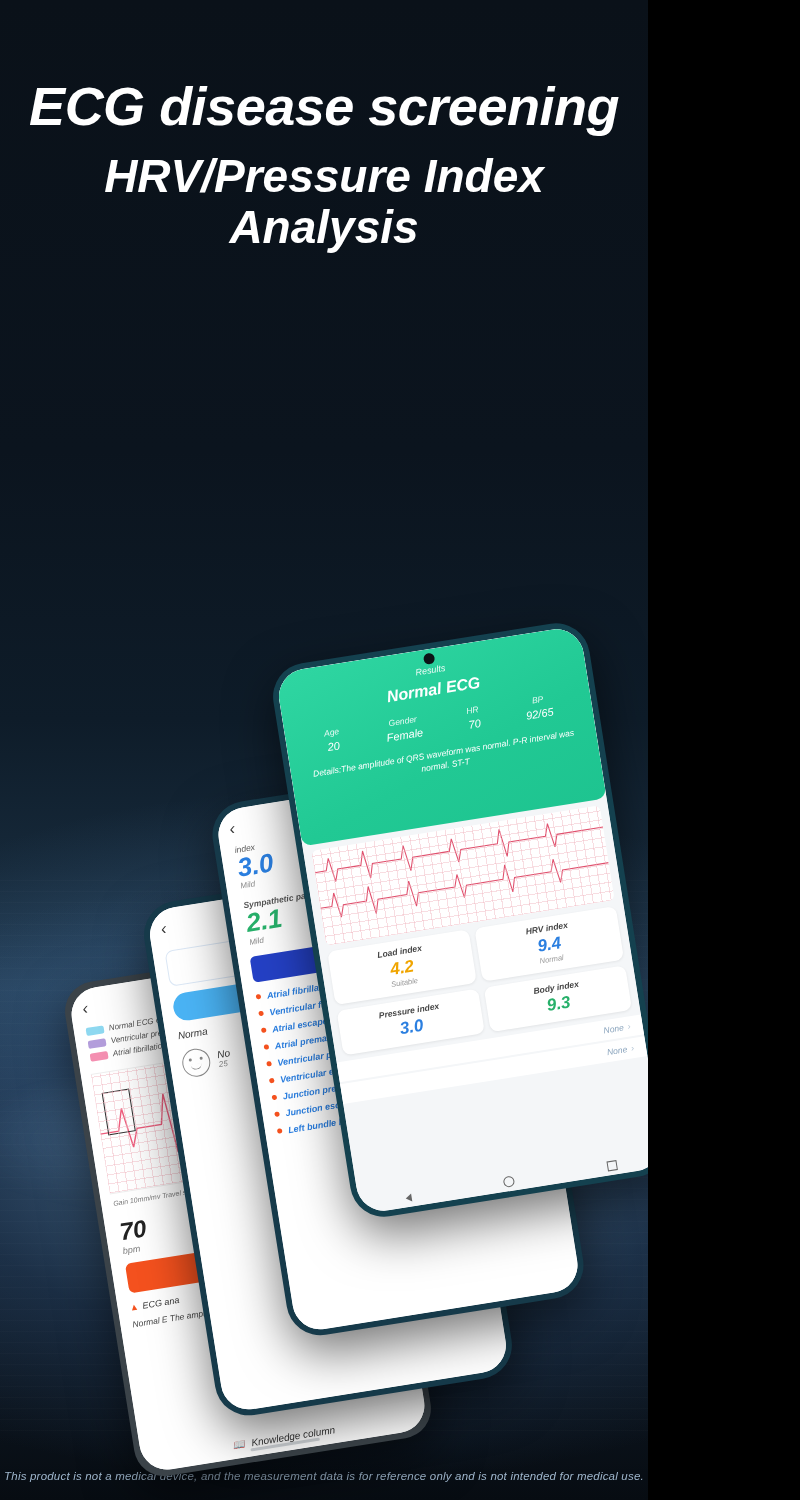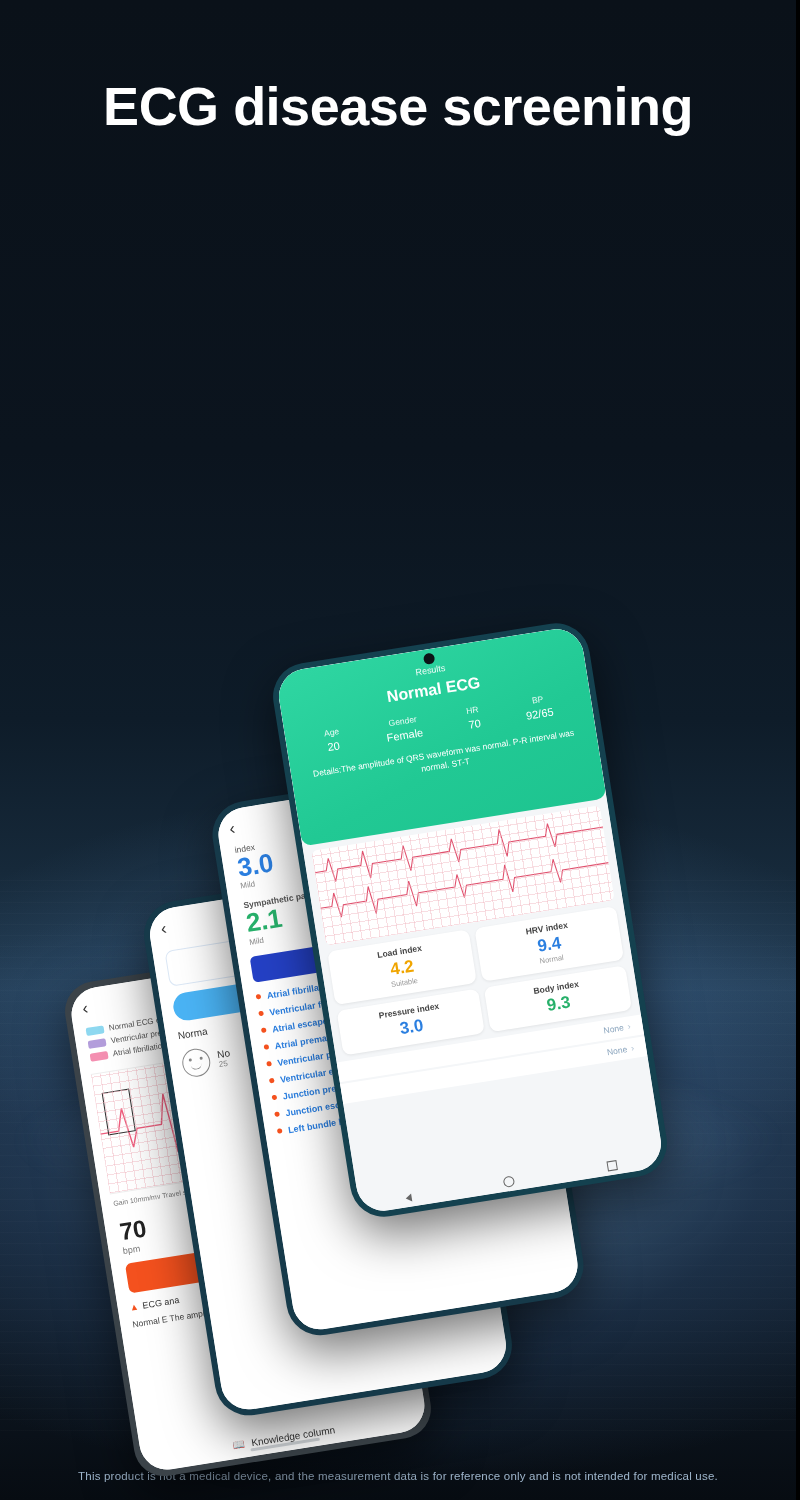--- a/index.html
+++ b/index.html
@@ -5,27 +5,28 @@
   html, body {
     margin: 0;
     padding: 0;
     background: #000;
   }
   body {
     font-family: "Liberation Sans", sans-serif;
   }
   .page {
     position: relative;
-    width: 796px;
+    width: 648px;
     height: 1500px;
     overflow: hidden;
     background:
       radial-gradient(ellipse 900px 420px at 50% 1180px, rgba(120,170,215,0.55) 0%, rgba(60,100,150,0.25) 40%, rgba(0,0,0,0) 72%),
       radial-gradient(ellipse 700px 300px at 50% 1000px, rgba(90,140,190,0.35) 0%, rgba(0,0,0,0) 70%),
       linear-gradient(180deg, #0a1119 0%, #0b141e 30%, #0e1c29 48%, #16293a 58%, #223b52 66%, #1a2c3f 74%, #101c29 86%, #070c12 100%);
+    font-style: italic;
   }
   
   .water-bands {
     position: absolute;
     left: 0; right: 0;
     top: 880px; height: 560px;
     background:
       repeating-linear-gradient(180deg, rgba(255,255,255,0.018) 0px, rgba(255,255,255,0.018) 1px, rgba(0,0,0,0) 1px, rgba(0,0,0,0) 11px);
     opacity: .8;
     pointer-events: none;
@@ -284,20 +285,21 @@
 </style>
 </head>
 <body>
 
 <div class="page">
   <div class="water-bands"></div>
   <div class="glow-center"></div>
 
   <div class="header">
     <h1 class="title-1">ECG disease screening</h1>
+    <h2 class="title-2">HRV/Pressure Index Analysis</h2>
   </div>
 
   <div class="phones">
 
     <div class="phone" id="phone1">
       <div class="screen">
         <div class="p1">
           <div class="nav-back">‹</div>
           <div class="legend">
             <div class="legend-row">

